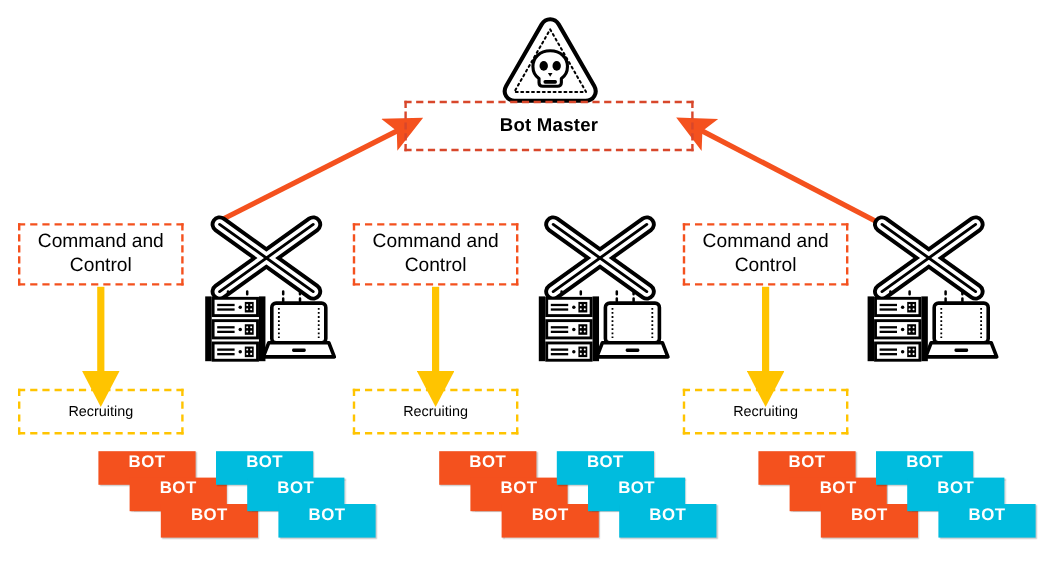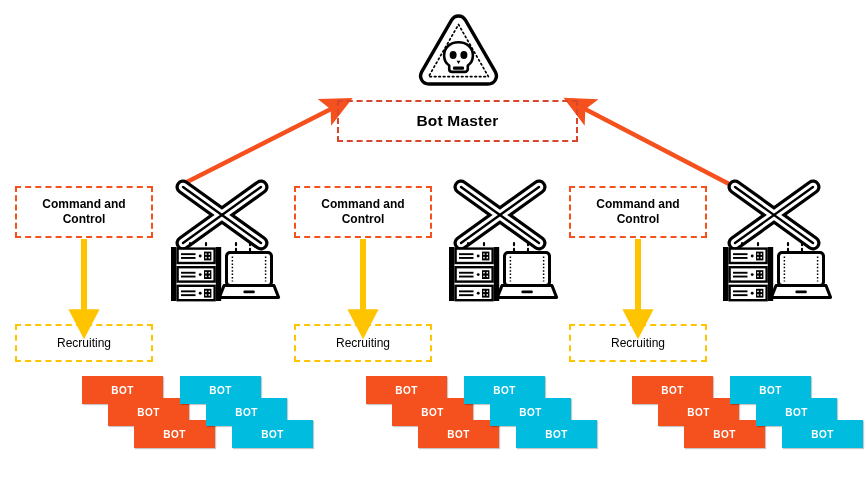--- a/index.html
+++ b/index.html
@@ -31,39 +31,39 @@
     background: transparent;
   }
   .dbox.master {
     border: 2.5px dashed #D8472B;
     font-size: 15.5px;
     font-weight: bold;
     letter-spacing: 0.2px;
   }
   .dbox.cnc {
     border: 2.5px dashed #F4511E;
-    font-size: 12px;
-    font-weight: bold;
+    font-size: 16px;
+    font-weight: normal;
     line-height: 1.25;
   }
   .dbox.recruit {
     border: 2.5px dashed #FFC400;
     font-size: 12px;
     font-weight: normal;
   }
 
   
   .bot {
     position: absolute;
     box-sizing: border-box;
     display: flex;
-    align-items: center;
+    align-items: flex-start;
     justify-content: center;
     color: #ffffff;
-    font-size: 10px;
+    font-size: 14px;
     font-weight: bold;
     letter-spacing: 0.4px;
     box-shadow: 1px 1px 1px rgba(0,0,0,0.22);
   }
   .bot.orange { background: #F4511E; }
   .bot.cyan   { background: #00BCDE; }
 
   
   svg.layer {
     position: absolute;
@@ -237,21 +237,21 @@
       <g transform="translate(773,251)">
           <use href="#laptop"></use>
         </g>
     </g>
 
     <g transform="translate(417,12)">
       <use href="#hazardSkull"></use>
     </g>
   </svg>
 
-  <div class="dbox master" style="left:337px; top:100px; width:241px; height:42px;">
+  <div class="dbox master" style="left:337px; top:84px; width:241px; height:42px;">
     <span>Bot Master</span>
   </div>
 
   <div class="dbox cnc" style="left:15px; top:186px; width:138px; height:52px;">
     <span>
       <span>Command and</span><br>
       <span>Control</span>
     </span>
   </div>
   <div class="dbox recruit" style="left:15px; top:324px; width:138px; height:38px;">

